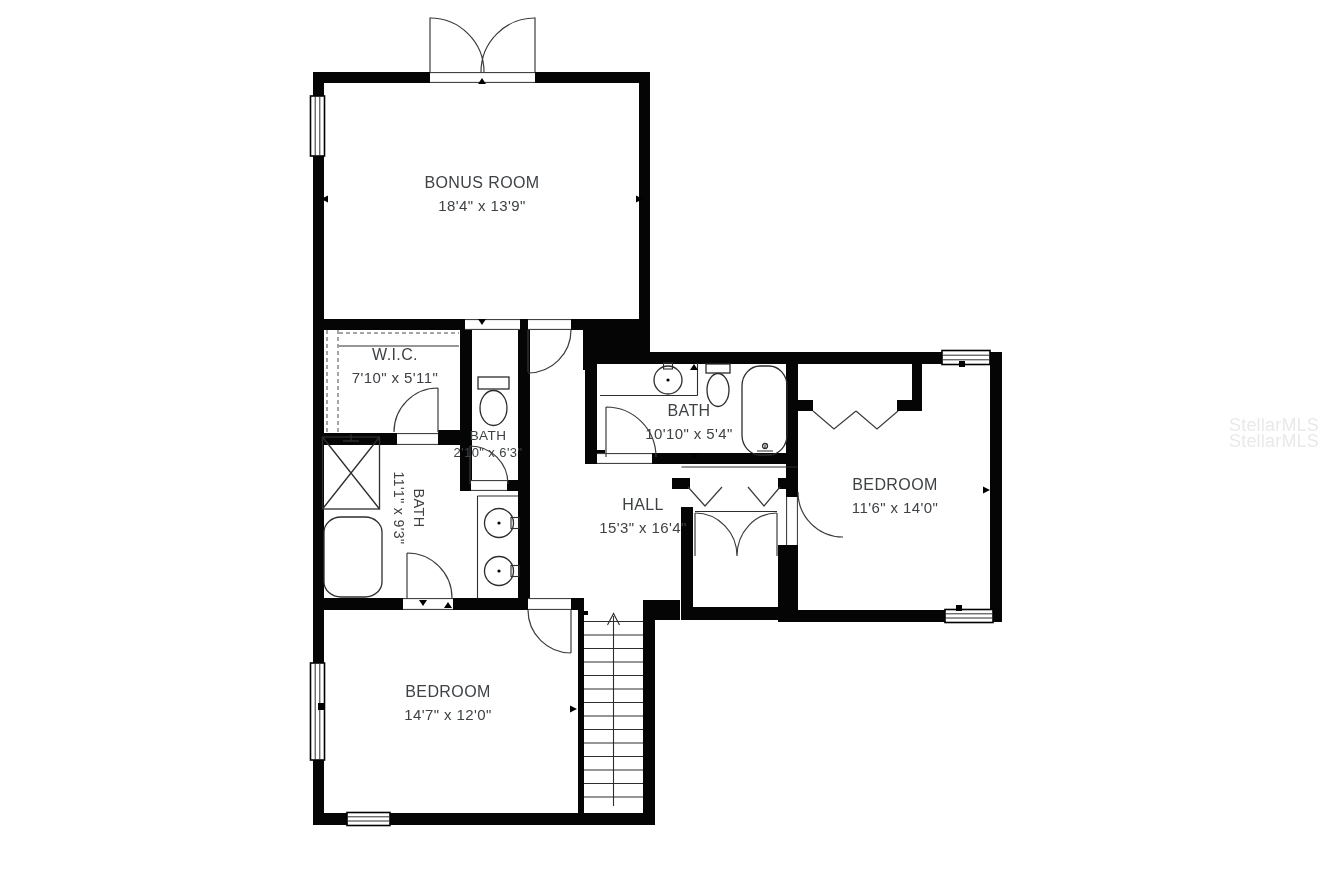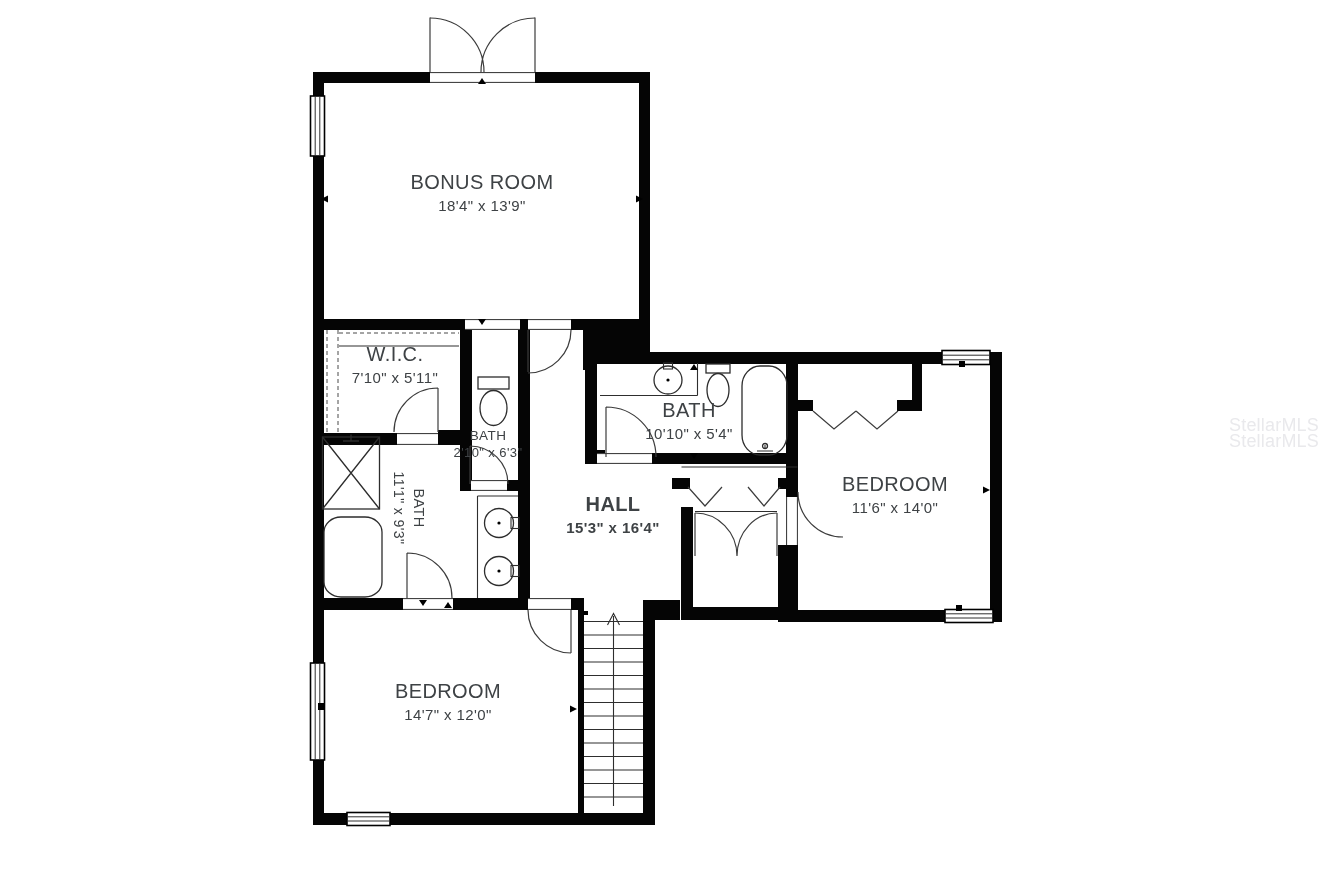--- a/index.html
+++ b/index.html
@@ -10,21 +10,21 @@
   .thin{stroke:#2e2e2e;stroke-width:1.1;fill:none;}
   .edge{stroke:#2f2f2f;stroke-width:1;fill:none;}
   .door{stroke:#3c3c3c;stroke-width:1.2;fill:none;}
   .fixt{stroke:#2d2d2d;stroke-width:1.3;fill:none;}
   .dash{stroke:#4a4a4a;stroke-width:1;fill:none;stroke-dasharray:4 3;}
   .open{fill:#ffffff;stroke:none;}
   .winbox{fill:#ffffff;stroke:#000000;stroke-width:1.6;}
   .mark{fill:#000000;stroke:none;}
   .room-label{position:absolute;transform:translate(-50%,-50%);text-align:center;
       color:#3e4245;letter-spacing:.4px;white-space:nowrap;}
-  .room-label .rname{display:block;font-size:20px;line-height:23px;}
+  .room-label .rname{display:block;font-size:16px;line-height:23px;}
   .room-label .rdims{display:block;font-size:15px;line-height:23px;}
   .room-label.small .rname{font-size:13.5px;line-height:17px;}
   .room-label.small .rdims{font-size:13px;line-height:18px;}
   .room-label.rot{transform:translate(-50%,-50%) rotate(90deg);}
   .room-label.rot .rname{font-size:14.5px;line-height:20px;}
   .room-label.rot .rdims{font-size:14px;line-height:20px;}
   #watermark{position:absolute;left:1213px;top:418px;width:106px;text-align:right;
       font-size:18px;letter-spacing:.2px;color:#e9e9ec;}
   #watermark span{display:block;line-height:15.5px;}
 </style>
@@ -248,21 +248,21 @@
     <span class="rdims">7'10" x 5'11"</span>
   </div>
   <div class="room-label small" style="left:488px;top:444px;">
     <span class="rname">BATH</span>
     <span class="rdims">2'10" x 6'3"</span>
   </div>
   <div class="room-label rot" style="left:409px;top:508px;">
     <span class="rname">BATH</span>
     <span class="rdims">11'1" x 9'3"</span>
   </div>
-  <div class="room-label" style="left:613px;top:516px;font-weight:bold;">
+  <div class="room-label" style="left:643px;top:516px;">
     <span class="rname">HALL</span>
     <span class="rdims">15'3" x 16'4"</span>
   </div>
   <div class="room-label" style="left:689px;top:422px;">
     <span class="rname">BATH</span>
     <span class="rdims">10'10" x 5'4"</span>
   </div>
   <div class="room-label" style="left:895px;top:496px;">
     <span class="rname">BEDROOM</span>
     <span class="rdims">11'6" x 14'0"</span>

